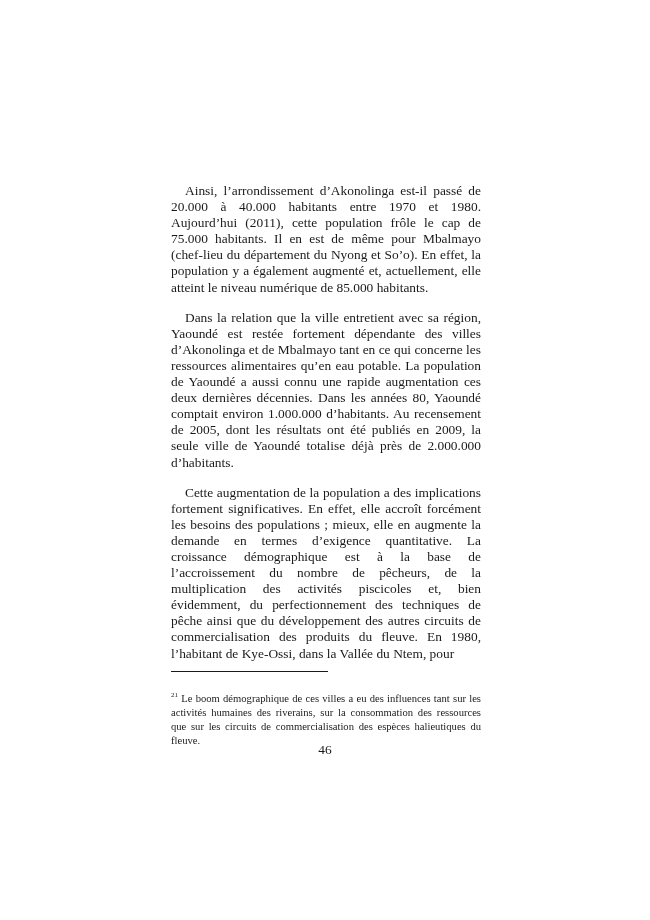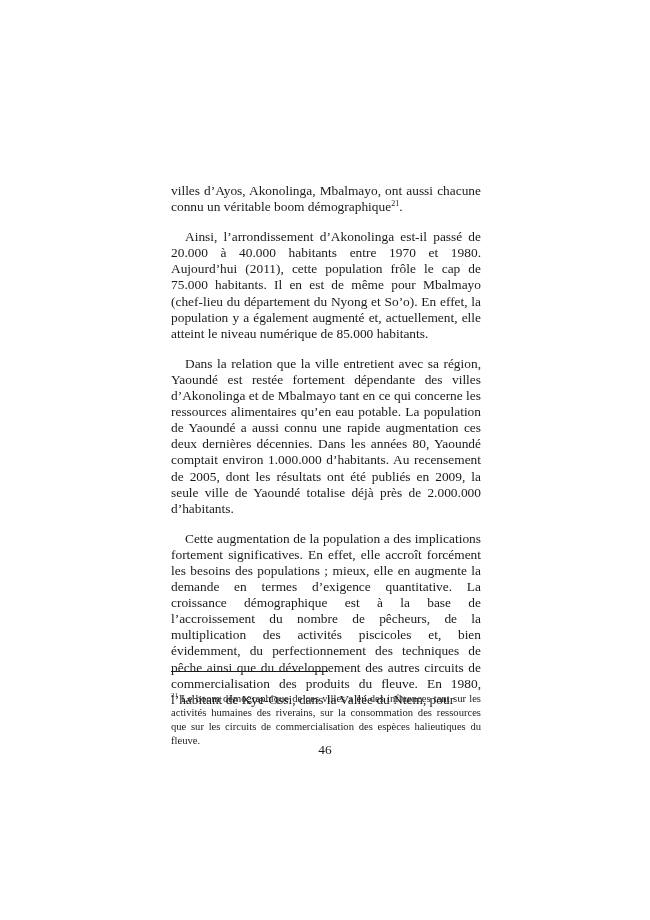--- a/index.html
+++ b/index.html
@@ -24,21 +24,20 @@
   .footnote sup { font-size: 7px; }
   .page-number {
     position: absolute; left: 0; width: 650px; top: 742px; text-align: center;
     font-family: "Liberation Serif", serif; font-size: 13.4px; color: #1a1a1a;
   }
 </style>
 </head>
 <body>
 
 <div class="page">
-  <p class="para"><span>villes d’Ayos, Akonolinga, Mbalmayo, ont aussi chacune connu un véritable boom démographique</span><sup>21</sup><span>.</span></p>
   <p class="para indent">Ainsi, l’arrondissement d’Akonolinga est-il passé de 20.000 à 40.000 habitants entre 1970 et 1980. Aujourd’hui (2011), cette population frôle le cap de 75.000 habitants. Il en est de même pour Mbalmayo (chef-lieu du département du Nyong et So’o). En effet, la population y a également augmenté et, actuellement, elle atteint le niveau numérique de 85.000 habitants.</p>
   <p class="para indent">Dans la relation que la ville entretient avec sa région, Yaoundé est restée fortement dépendante des villes d’Akonolinga et de Mbalmayo tant en ce qui concerne les ressources alimentaires qu’en eau potable. La population de Yaoundé a aussi connu une rapide augmentation ces deux dernières décennies. Dans les années 80, Yaoundé comptait environ 1.000.000 d’habitants. Au recensement de 2005, dont les résultats ont été publiés en 2009, la seule ville de Yaoundé totalise déjà près de 2.000.000 d’habitants.</p>
   <p class="para indent">Cette augmentation de la population a des implications fortement significatives. En effet, elle accroît forcément les besoins des populations ; mieux, elle en augmente la demande en termes d’exigence quantitative. La croissance démographique est à la base de l’accroissement du nombre de pêcheurs, de la multiplication des activités piscicoles et, bien évidemment, du perfectionnement des techniques de pêche ainsi que du développement des autres circuits de commercialisation des produits du fleuve. En 1980, l’habitant de Kye-Ossi, dans la Vallée du Ntem, pour</p>
 </div>
 
 <div class="footnote-rule"></div>
 <p class="footnote"><sup>21</sup><span> Le boom démographique de ces villes a eu des influences tant sur les activités humaines des riverains, sur la consommation des ressources que sur les circuits de commercialisation des espèces halieutiques du fleuve.</span></p>
 
 <div class="page-number">46</div>
 

